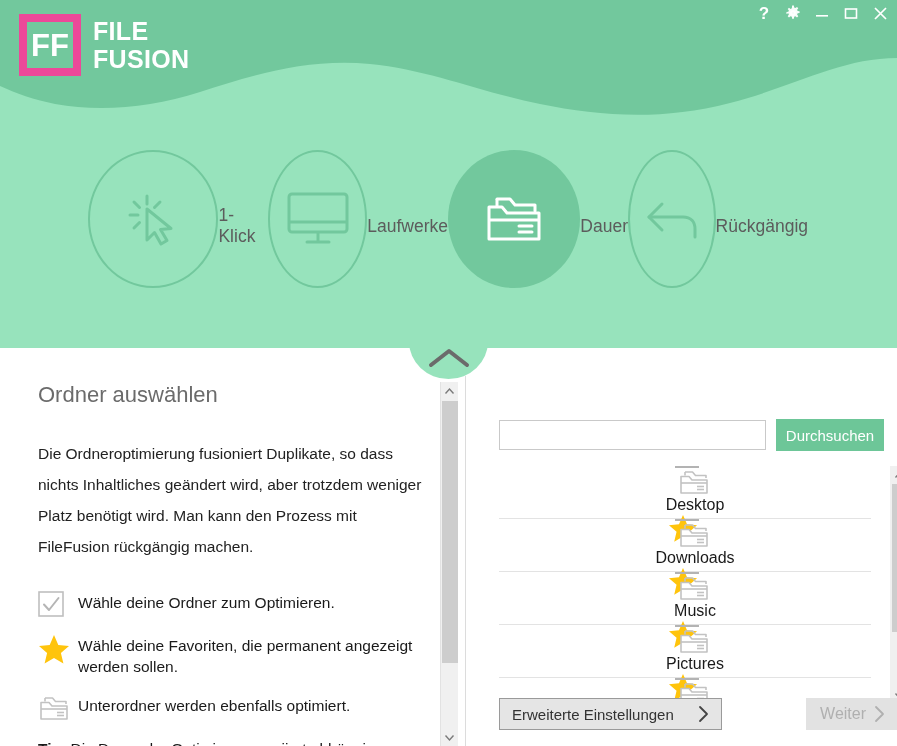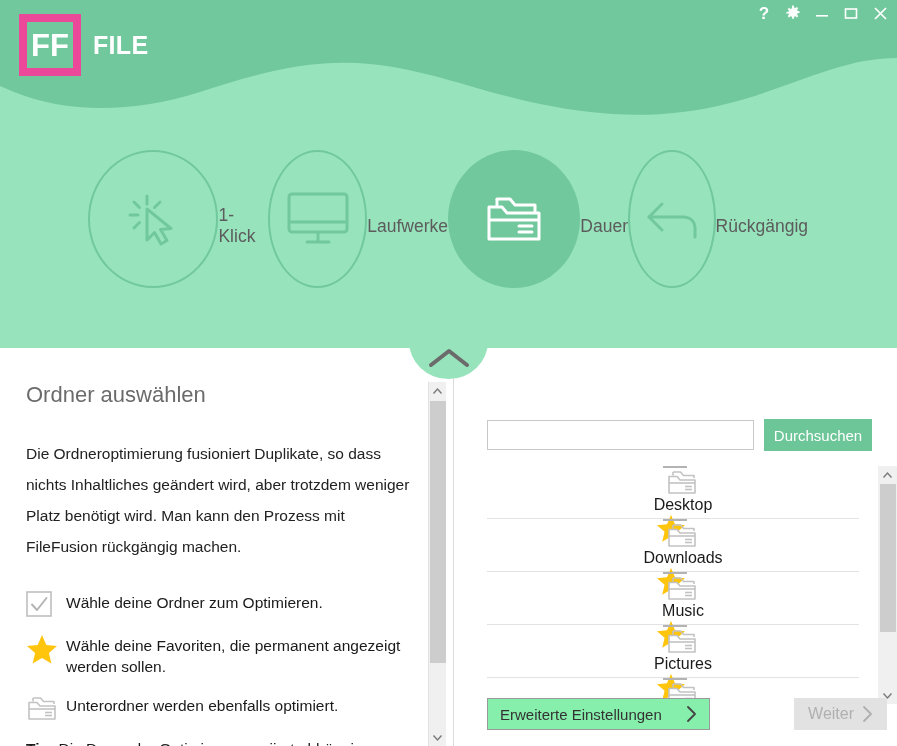--- a/index.html
+++ b/index.html
@@ -133,21 +133,21 @@
     display: flex;
     align-items: center;
     justify-content: center;
     cursor: pointer;
     z-index: 5;
   }
 
   
   #panels {
     position: absolute;
-    left: 4px; top: 348px;
+    left: 16px; top: 348px;
     width: 876px; height: 398px;
     background: #ffffff;
   }
 
   
   #left-panel {
     position: absolute;
     left: 0; top: 0;
     width: 424px; height: 398px;
     overflow: hidden;
@@ -325,21 +325,21 @@
   #right-sb-up   { position:absolute; left:1px; top:0; }
   #right-sb-thumb{ position:absolute; left:2px; top:18px; width:16px; height:148px; }
   #right-sb-down { position:absolute; left:1px; bottom:0; }
 
   
   #adv-btn {
     position: absolute;
     left: 23px; top: 350px;
     height: 32px;
     padding: 0 12px;
-    background: #86efac;
+    background: #e5e5e5;
     border: 1px solid #9a9a9a;
     display: flex;
     align-items: center;
     gap: 24px;
     font-family: "Liberation Sans", sans-serif;
     font-size: 15px;
     color: #333;
     cursor: pointer;
   }
   #next-btn {
@@ -373,20 +373,21 @@
              C150,108 100,112 55,104
              C35,100 15,93 0,86 Z" fill="#72C89D"></path>
   </svg>
 
   <div id="logo">
     <div id="logo-box">
       <span>FF</span>
     </div>
     <div id="logo-text">
       <div>FILE</div>
+      <div>FUSION</div>
     </div>
   </div>
 
   <div id="winctl">
     <div class="wc">
       <span class="wc-help">?</span>
     </div>
     <div class="wc">
       <svg width="16" height="16" viewBox="0 0 16 16">
         <path fill="#ffffff" d="M8 5.2A2.8 2.8 0 1 0 8 10.8 2.8 2.8 0 1 0 8 5.2zm0 1.6a1.2 1.2 0 1 1 0 2.4 1.2 1.2 0 0 1 0-2.4z"></path>

